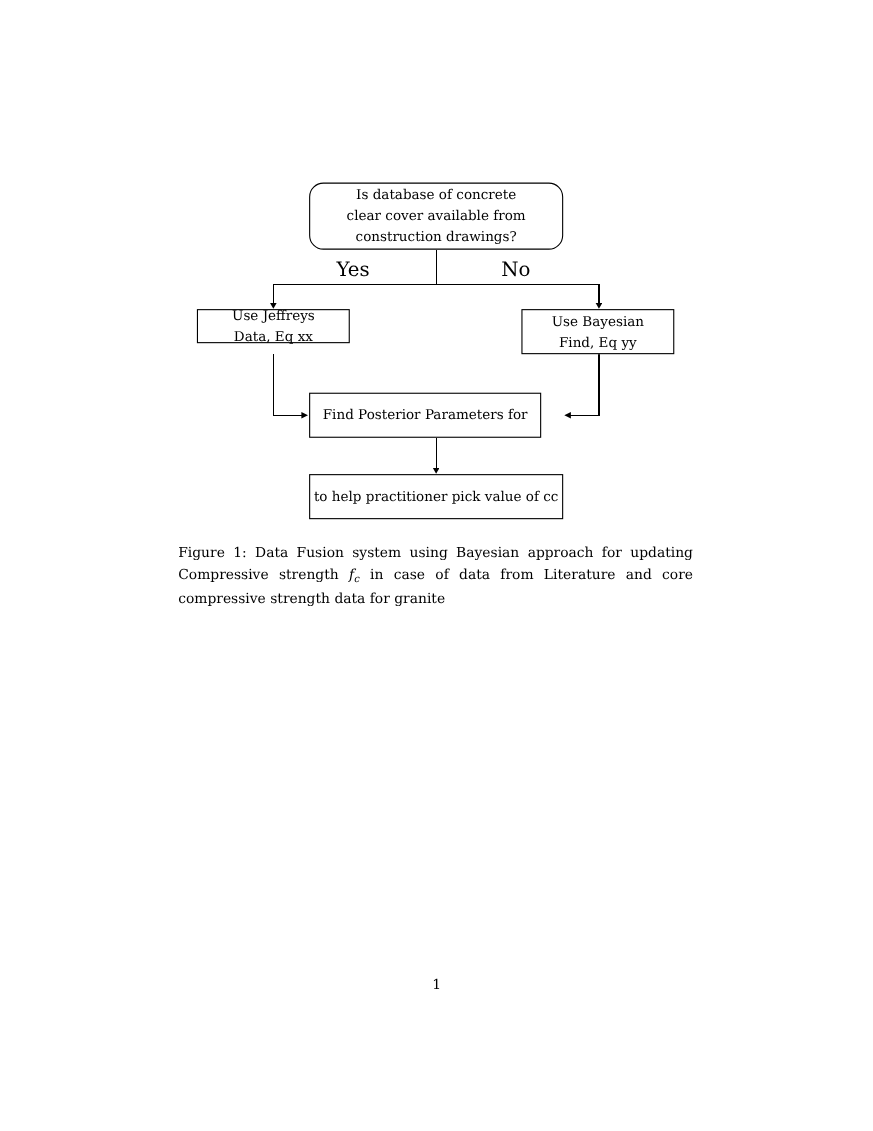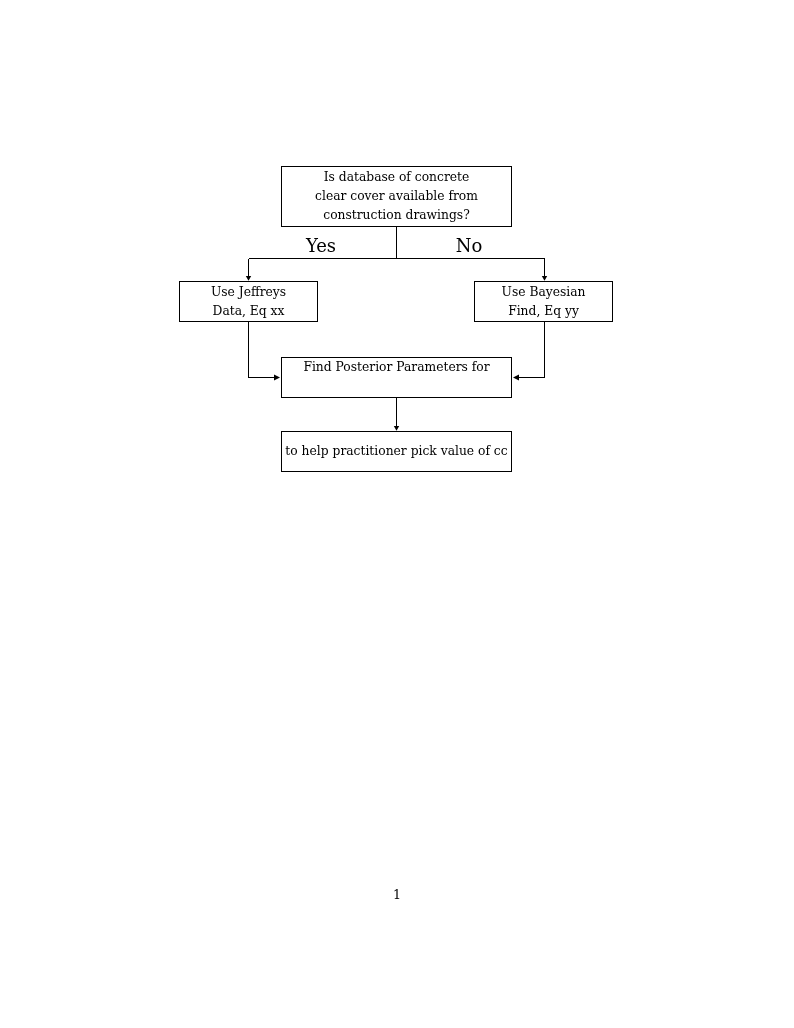--- a/index.html
+++ b/index.html
@@ -39,24 +39,24 @@
     flex-direction: column;
     align-items: center;
     justify-content: center;
     font-size: 12.3px;
     line-height: 1.52;
     text-align: center;
     white-space: nowrap;
   }
   .node-line { display: block; }
 
-  #node-decision { left: 281px; top: 166px; width: 231px; height: 61px; }
-  #node-jeffreys { left: 179px; top: 281px; width: 139px; height: 41px; }
+  #node-decision { left: 281px; top: 166px; width: 231px; height: 61px; border-radius: 13px; }
+  #node-jeffreys { left: 179px; top: 281px; width: 139px; height: 31px; }
   #node-conjugate { left: 474px; top: 281px; width: 139px; height: 41px; }
-  #node-posterior { left: 281px; top: 357px; width: 231px; height: 41px; justify-content: space-between; }
+  #node-posterior { left: 281px; top: 357px; width: 211px; height: 41px; }
   #node-plot { left: 281px; top: 431px; width: 231px; height: 41px; }
 
   .branch-label {
     position: absolute;
     font-size: 18px;
     line-height: 1;
     white-space: nowrap;
     transform: translate(-50%, 0);
   }
   #label-yes { left: 321px; top: 237px; }
@@ -151,16 +151,17 @@
     <div class="node" id="node-posterior">
       <span class="node-line">Find Posterior Parameters for</span>
     </div>
 
     <div class="node" id="node-plot">
       <span class="node-line">to help practitioner pick value of cc</span>
     </div>
 
   </div>
 
+  <div class="caption"><span>Figure 1:</span> <span>Data Fusion system using Bayesian approach for updating Compressive strength</span> <span class="math"><span>f</span><sub>c</sub></span> <span>in case of data from Literature and core compressive strength data for granite</span></div>
 
   <div class="folio">1</div>
 
 </div>
 
 </body></html>

